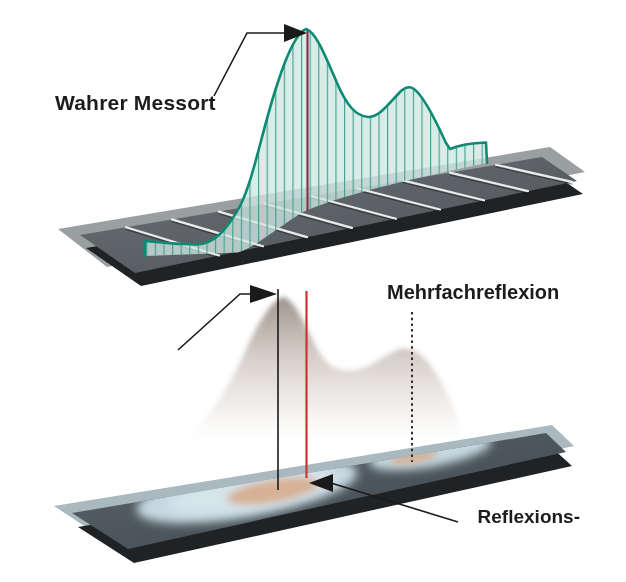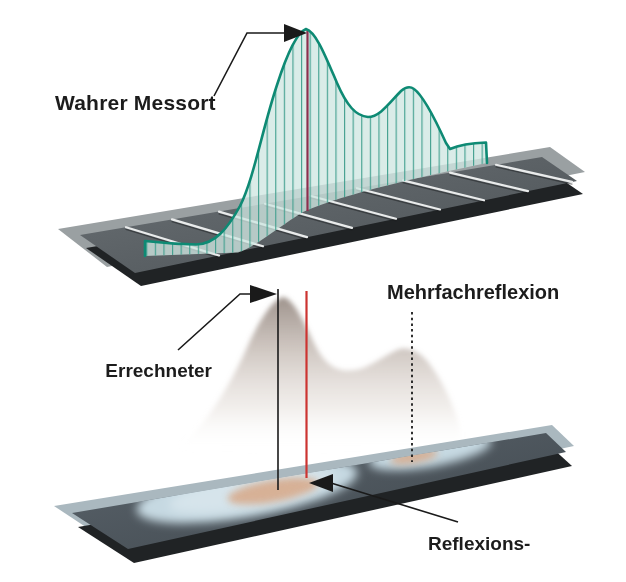--- a/index.html
+++ b/index.html
@@ -5,21 +5,21 @@
   html,body{margin:0;padding:0;background:#fff;}
   .stage{
     position:relative;width:626px;height:582px;background:#ffffff;overflow:hidden;
     font-family:"Liberation Sans","DejaVu Sans",sans-serif;color:#1c1c1c;
   }
   .stage svg{position:absolute;left:0;top:0;}
   .lbl{position:absolute;font-weight:700;color:#1c1c1c;white-space:nowrap;}
   .lbl-wahrer{left:55px;top:91px;font-size:21px;letter-spacing:.2px;}
   .lbl-mehrfach{left:387px;top:281px;font-size:20px;}
   .lbl-errechneter{left:65px;top:360px;width:147px;text-align:right;font-size:19px;line-height:21px;white-space:normal;}
-  .lbl-reflexions{left:428px;top:506px;width:152px;font-size:19px;line-height:21.5px;white-space:normal;margin-top:27px;}
+  .lbl-reflexions{left:428px;top:506px;width:152px;text-align:right;font-size:19px;line-height:21.5px;white-space:normal;}
   .lbl span{display:block;}
 </style>
 </head>
 <body>
 
 <div class="stage">
 
 <svg width="626" height="582" viewBox="0 0 626 582">
   <defs>
     <linearGradient id="faceTopGrad" x1="0" y1="0" x2="1" y2="1">
@@ -119,20 +119,19 @@
     <line x1="331" y1="483" x2="458" y2="522" stroke-width="1.6" stroke="#1a1a1a"></line>
     <polygon points="309,483 333,474 333,492" fill="#1a1a1a"></polygon>
   </g>
 </svg>
 
 <div class="lbl lbl-wahrer">Wahrer Messort</div>
 
 <div class="lbl lbl-mehrfach">Mehrfachreflexion</div>
 
 <div class="lbl lbl-errechneter">
-  <span>Errechneter</span>
 </div>
 
 <div class="lbl lbl-reflexions">
   <span>Reflexions-</span>
 </div>
 
 </div>
 
 </body></html>

